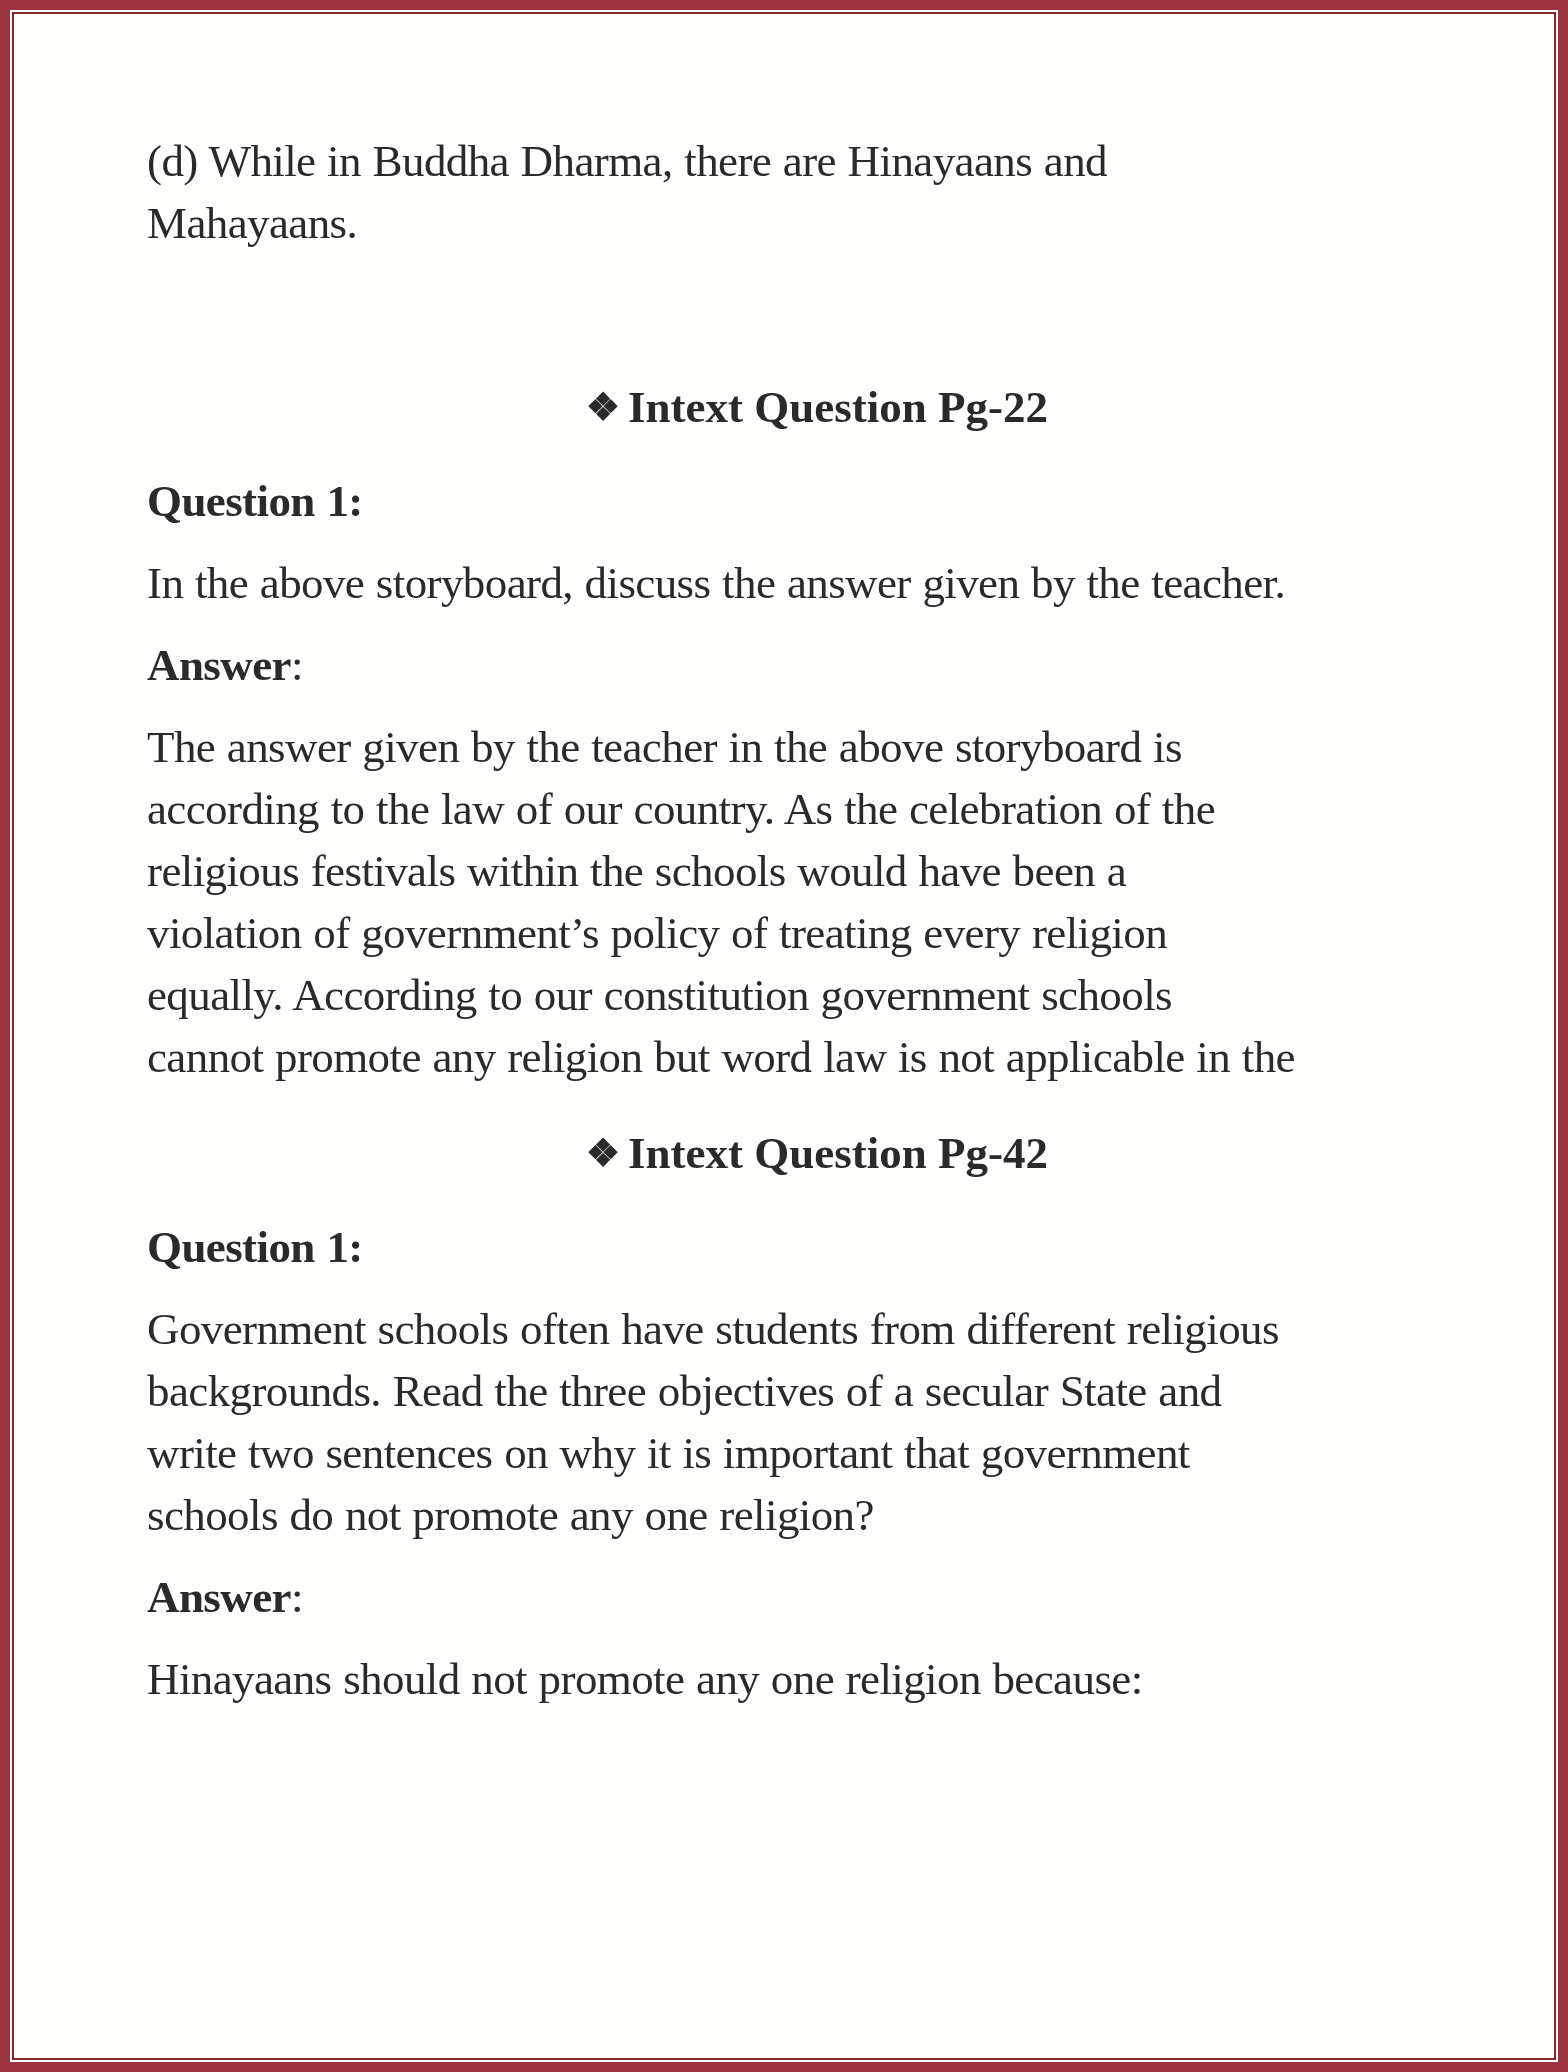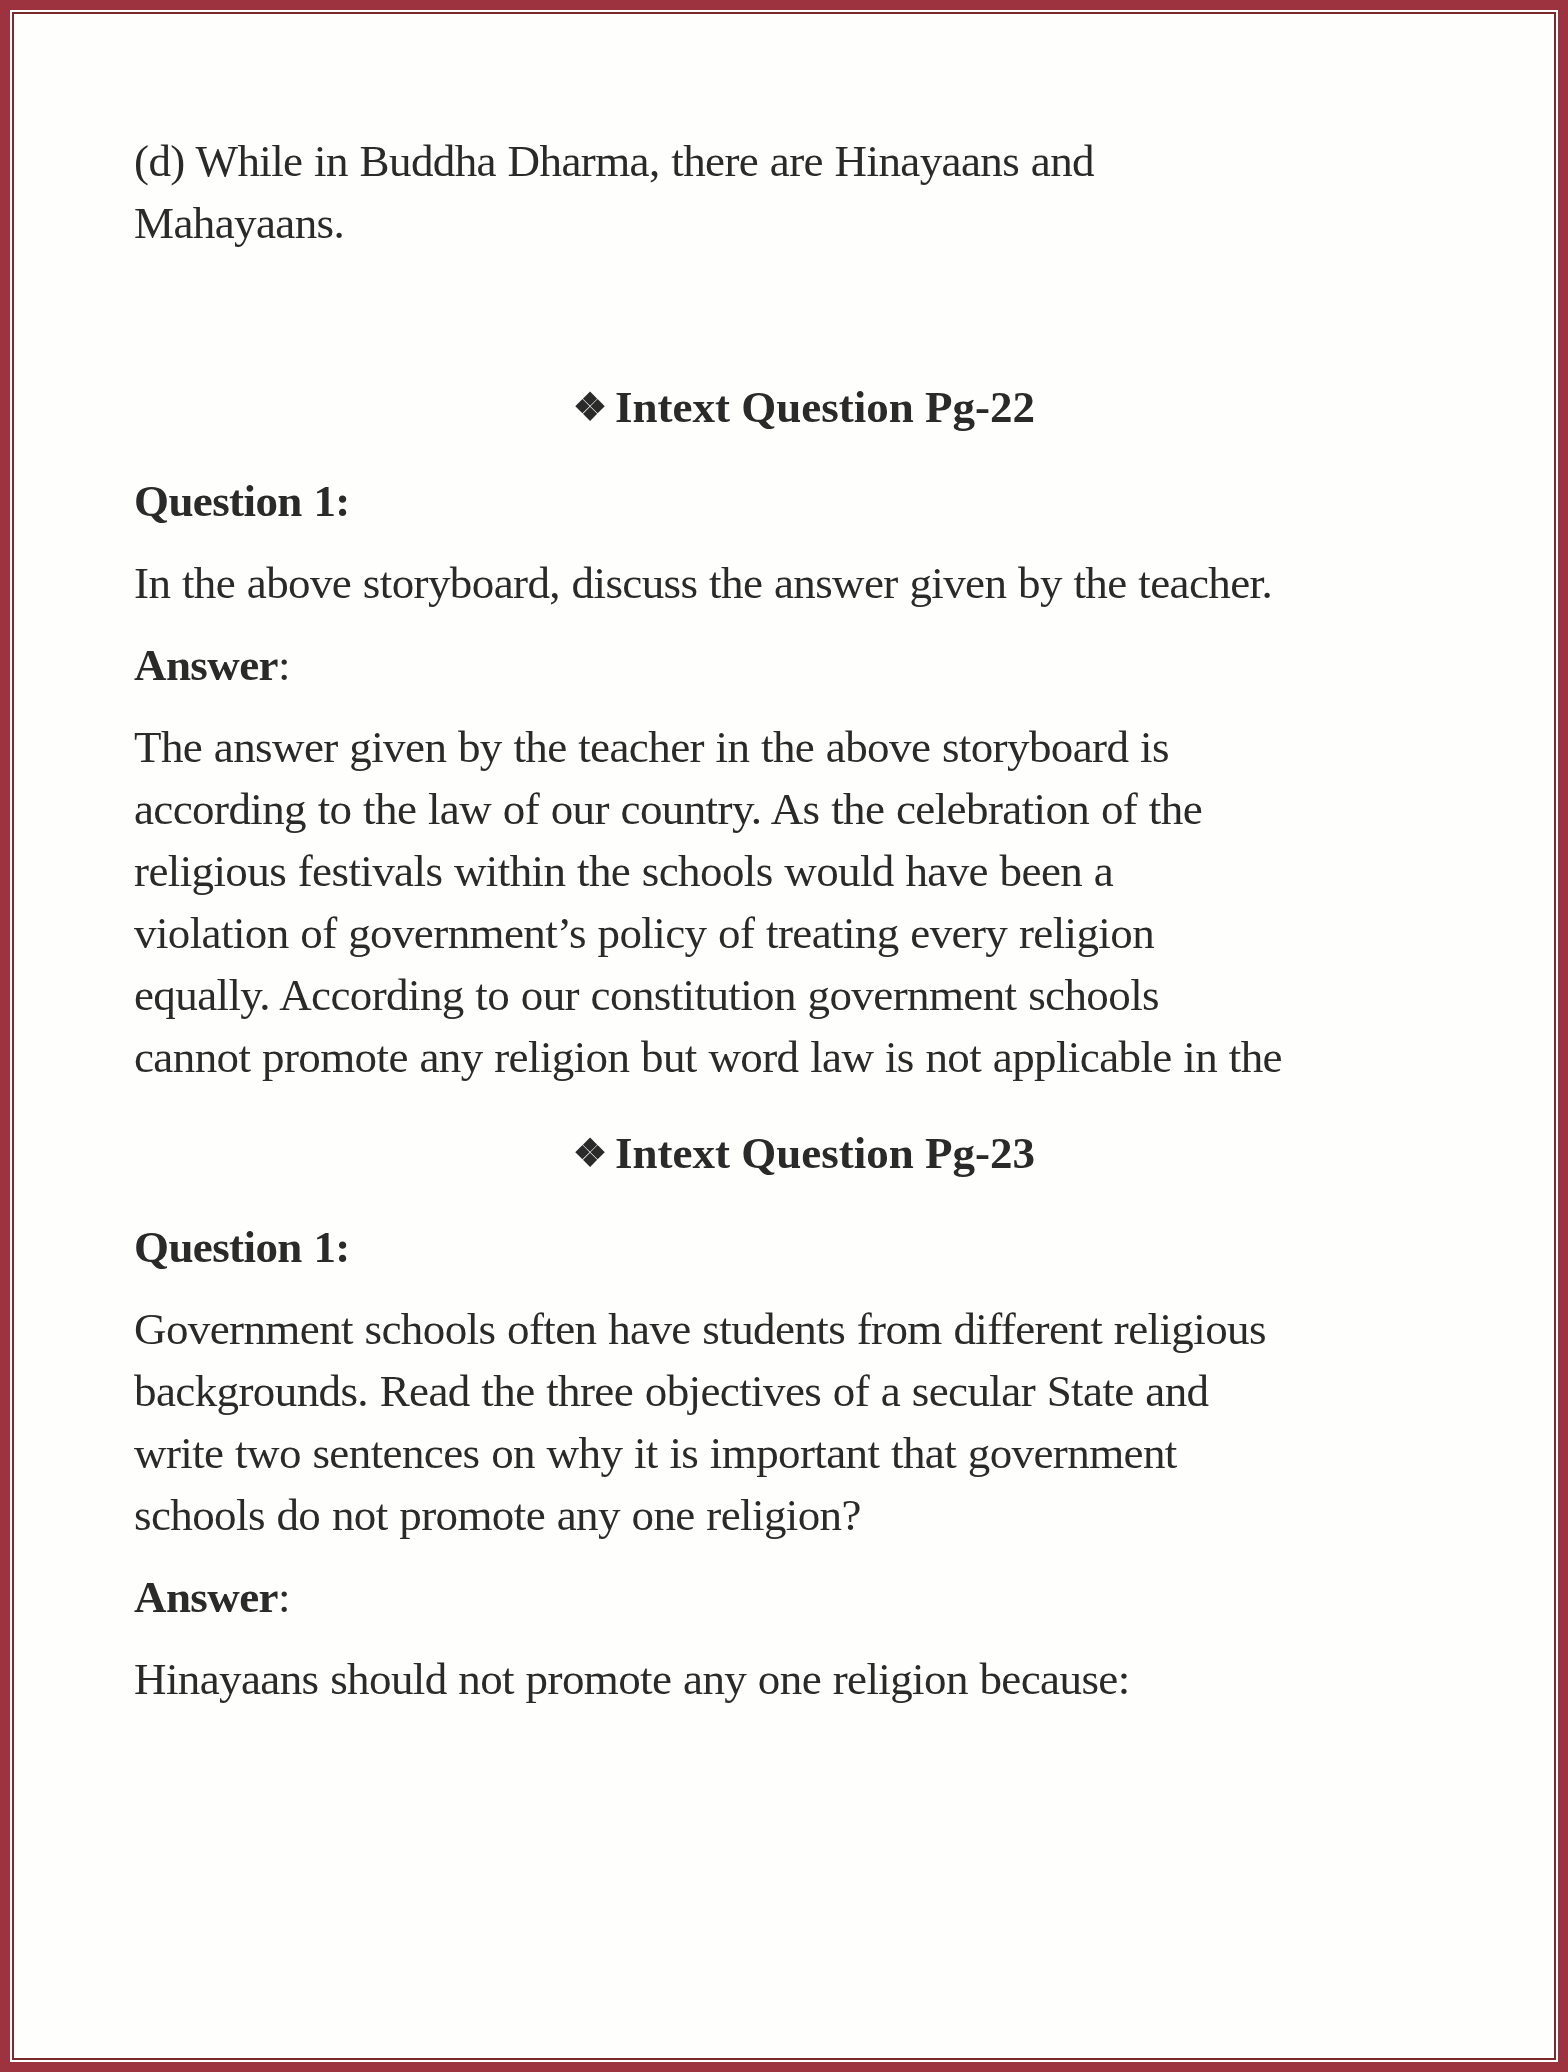--- a/index.html
+++ b/index.html
@@ -26,21 +26,21 @@
     .frame-inner {
       position: absolute;
       left: 12px; top: 12px;
       width: 1544px; height: 2048px;
       box-sizing: border-box;
       border: 2px solid #7a2a2a;
       background: #fefefc;
     }
     .content {
       position: absolute;
-      left: 134px;
+      left: 147px;
       top: 130px;
       width: 1320px;
     }
     .p {
       font-size: 45px;
       line-height: 62px;
       margin: 0;
       letter-spacing: -0.6px;
       word-spacing: 1px;
     }
@@ -96,21 +96,21 @@
       <p class="p">violation of government’s policy of treating every religion</p>
       <p class="p">equally. According to our constitution government schools</p>
       <p class="p">cannot promote any religion but word law is not applicable in the</p>
     </div>
   </div>
 
   <div class="gap-sm"></div>
 
   <div>
     <p class="heading">
-      <span class="diamond">❖</span><span>Intext Question Pg-23</span>
+      <span class="diamond">❖</span><span>Intext Question Pg-42</span>
     </p>
     <div class="gap-md"></div>
     <p class="p b">Question 1:</p>
     <div class="gap-md"></div>
     <div>
       <p class="p">Government schools often have students from different religious</p>
       <p class="p">backgrounds. Read the three objectives of a secular State and</p>
       <p class="p">write two sentences on why it is important that government</p>
       <p class="p">schools do not promote any one religion?</p>
     </div>

